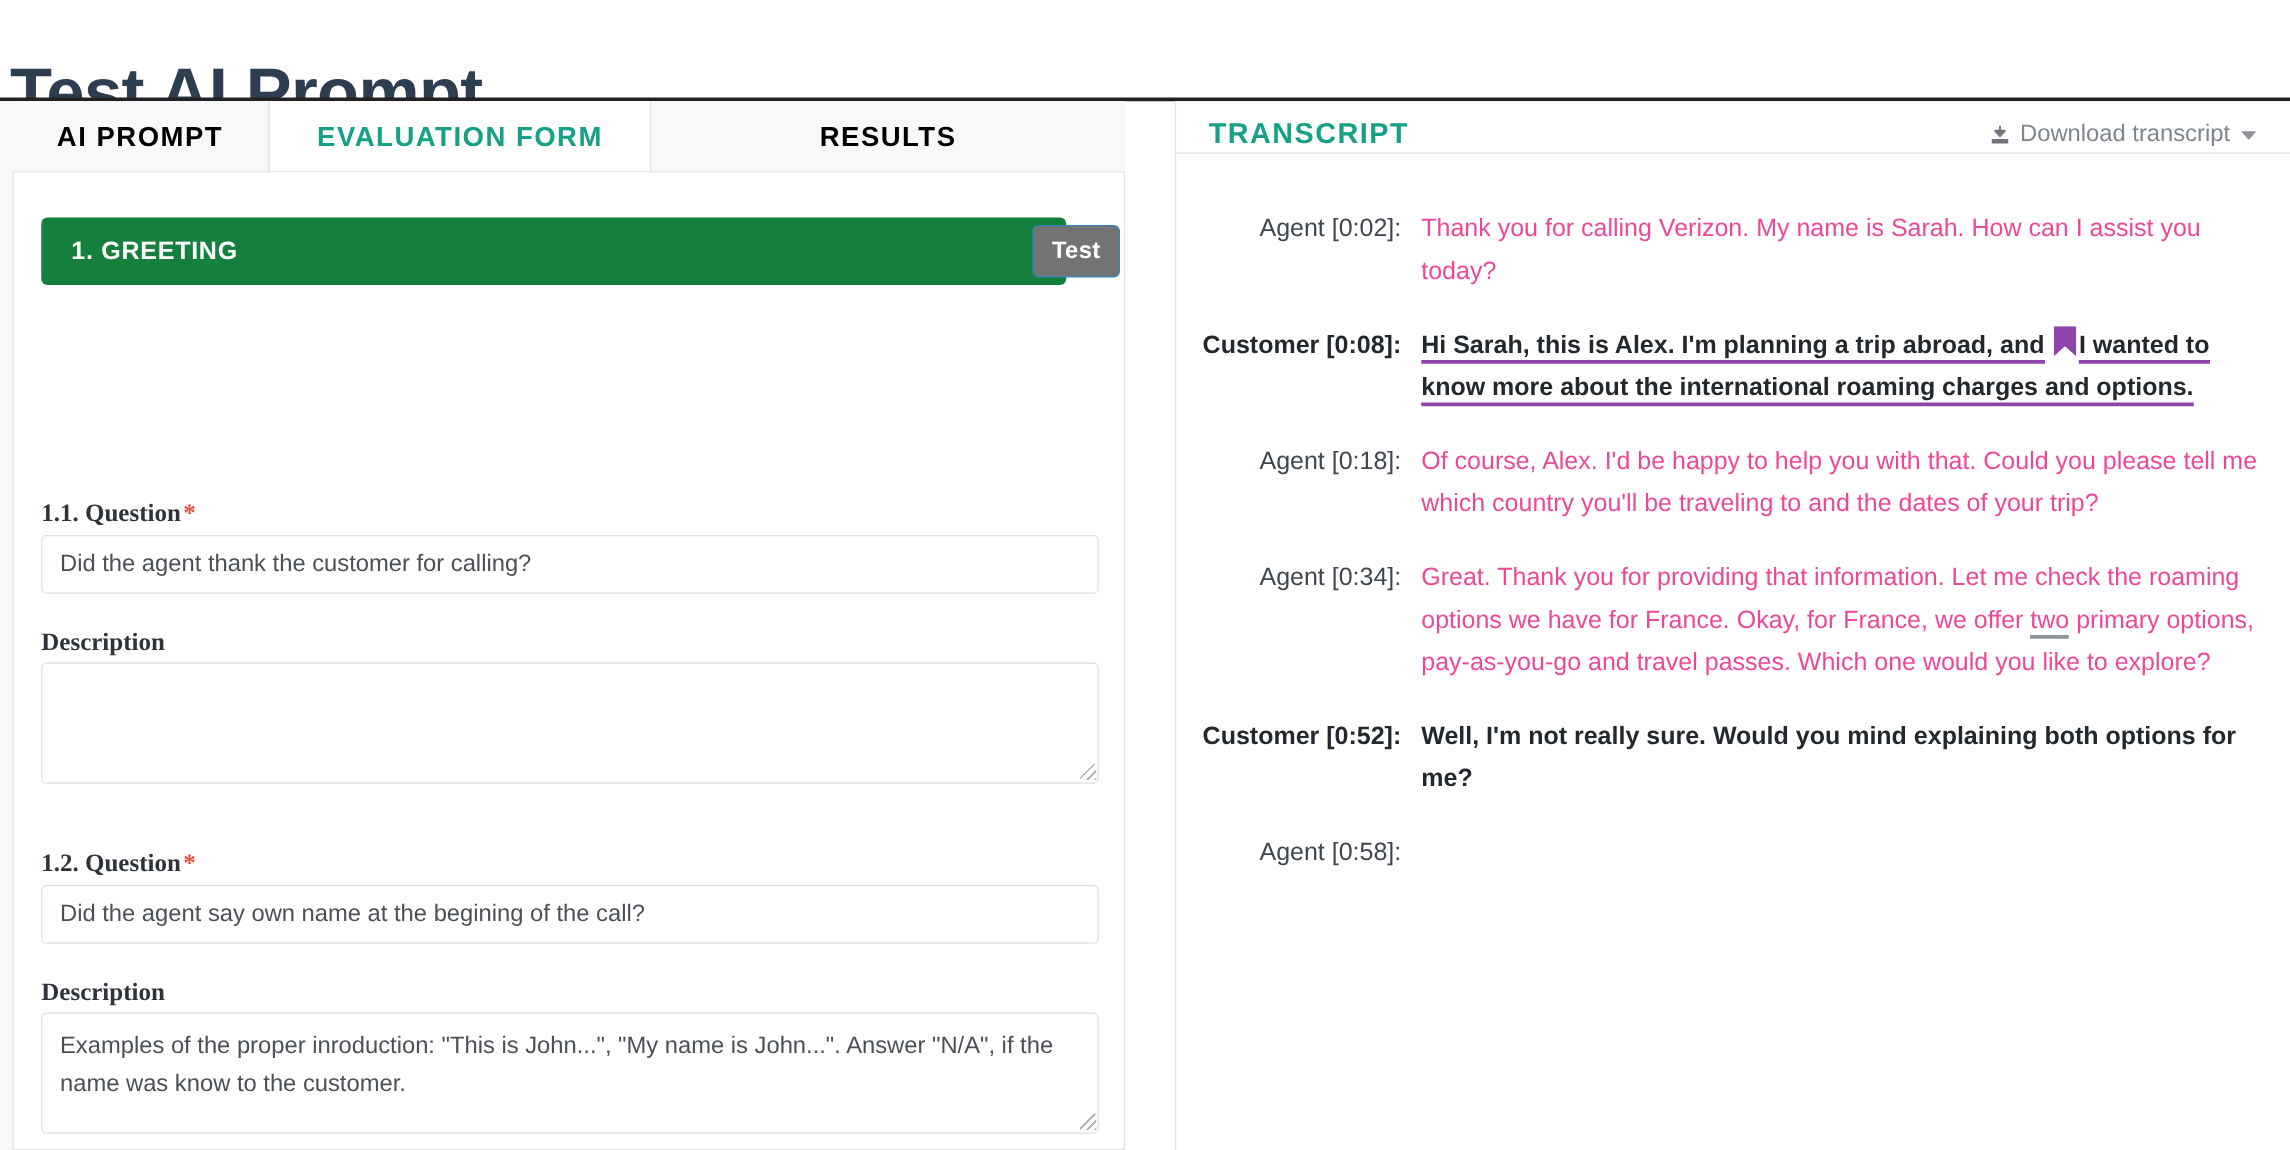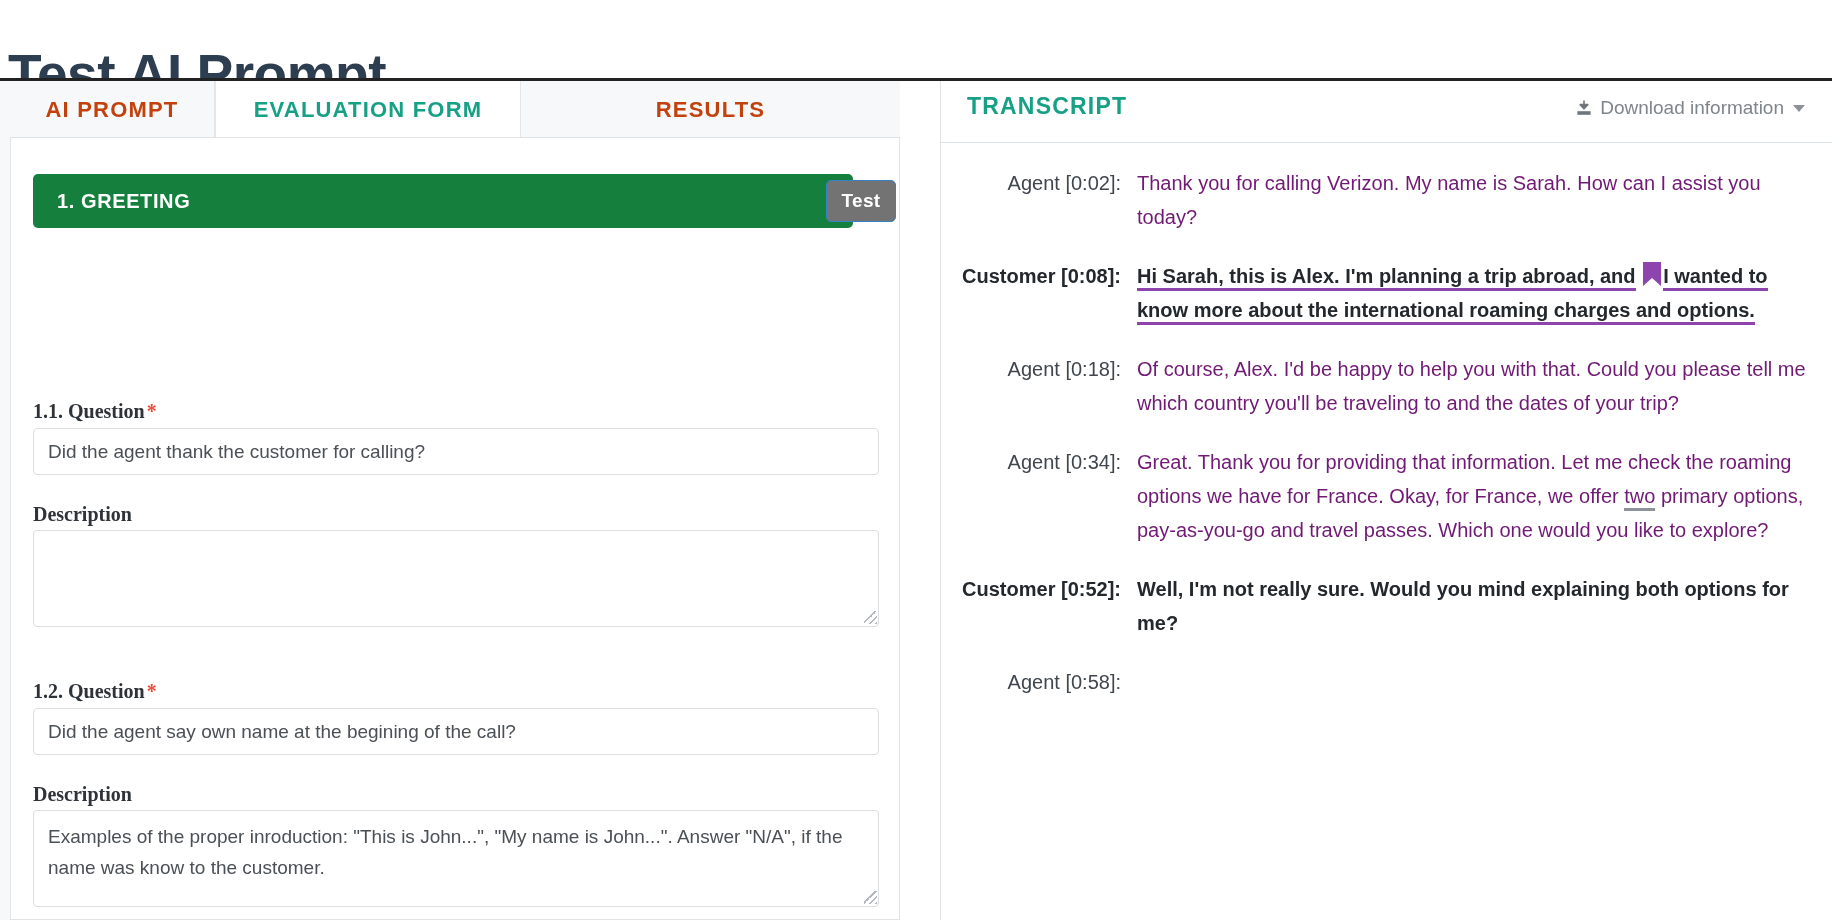--- a/index.html
+++ b/index.html
@@ -58,21 +58,21 @@
     position: absolute;
     top: 0; height: 57px;
     display: flex; align-items: center; justify-content: center;
     font-size: 22px;
     font-weight: bold;
     letter-spacing: 1.2px;
     cursor: pointer;
     background: #f7f8f9;
     border-right: 1px solid #e4e7ea;
   }
-  .tab.inactive { color: #c2410c; }
+  .tab.inactive { color: #000000; }
   .tab.active {
     background: #ffffff;
     color: #16a085;
     border-left: 1px solid #e4e7ea;
     border-right: 1px solid #e4e7ea;
   }
   #tab-ai-prompt        { left: 10px;  width: 205px; }
   #tab-evaluation-form  { left: 215px; width: 306px; }
   #tab-results          { left: 521px; width: 379px; border-right: none; }
 
@@ -188,21 +188,21 @@
     left: 940px; top: 81px;
     width: 892px; height: 839px;
     background: #ffffff;
     border-left: 1px solid #e0e4e7;
     overflow: hidden;
   }
 
   .transcript-header {
     position: absolute;
     left: 0; top: 0;
-    width: 892px; height: 62px;
+    width: 892px; height: 42px;
     background: #ffffff;
     border-bottom: 1px solid #dde2e6;
   }
   .transcript-title {
     position: absolute;
     left: 26px; top: 12px;
     font-size: 23px;
     font-weight: bold;
     color: #16a085;
     letter-spacing: 1.2px;
@@ -248,21 +248,21 @@
     font-size: 20px;
     color: #3f464d;
     line-height: 34px;
     white-space: nowrap;
   }
   .speaker.bold { font-weight: bold; color: #23282d; }
 
   .utterance {
     flex: 1;
     font-size: 20px;
-    color: #701a75;
+    color: #ec4899;
     line-height: 34px;
   }
   .utterance.bold { font-weight: bold; color: #23282d; }
 
   .hl-purple {
     border-bottom: 3px solid #8e44ad;
     padding-bottom: 1px;
   }
   .hl-gray {
     border-bottom: 3px solid #8d9399;
@@ -335,21 +335,21 @@
   <div class="right-panel">
     <div class="transcript-header">
       <div class="transcript-title">TRANSCRIPT</div>
       <div class="download-link">
         <span class="dl-icon">
           <svg width="18" height="18" viewBox="0 0 18 18" aria-hidden="true">
             <path d="M9 1.5 L9 8.3 M9 9.8 L5.2 5.6 L12.8 5.6 Z" fill="#6f767d" stroke="#6f767d" stroke-width="1.6" stroke-linejoin="round"></path>
             <rect x="2.4" y="12.2" width="13.2" height="3.6" fill="#6f767d"></rect>
           </svg>
         </span>
-        <span>Download information</span>
+        <span>Download transcript</span>
         <span class="caret"></span>
       </div>
     </div>
 
     <div class="transcript-body" id="transcript-body">
         <div class="turn">
           <div class="speaker">Agent [0:02]:</div>
           <div class="utterance"><span>Thank you for calling Verizon. My name is Sarah. How can I assist you today?</span></div>
         </div>
         <div class="turn">

